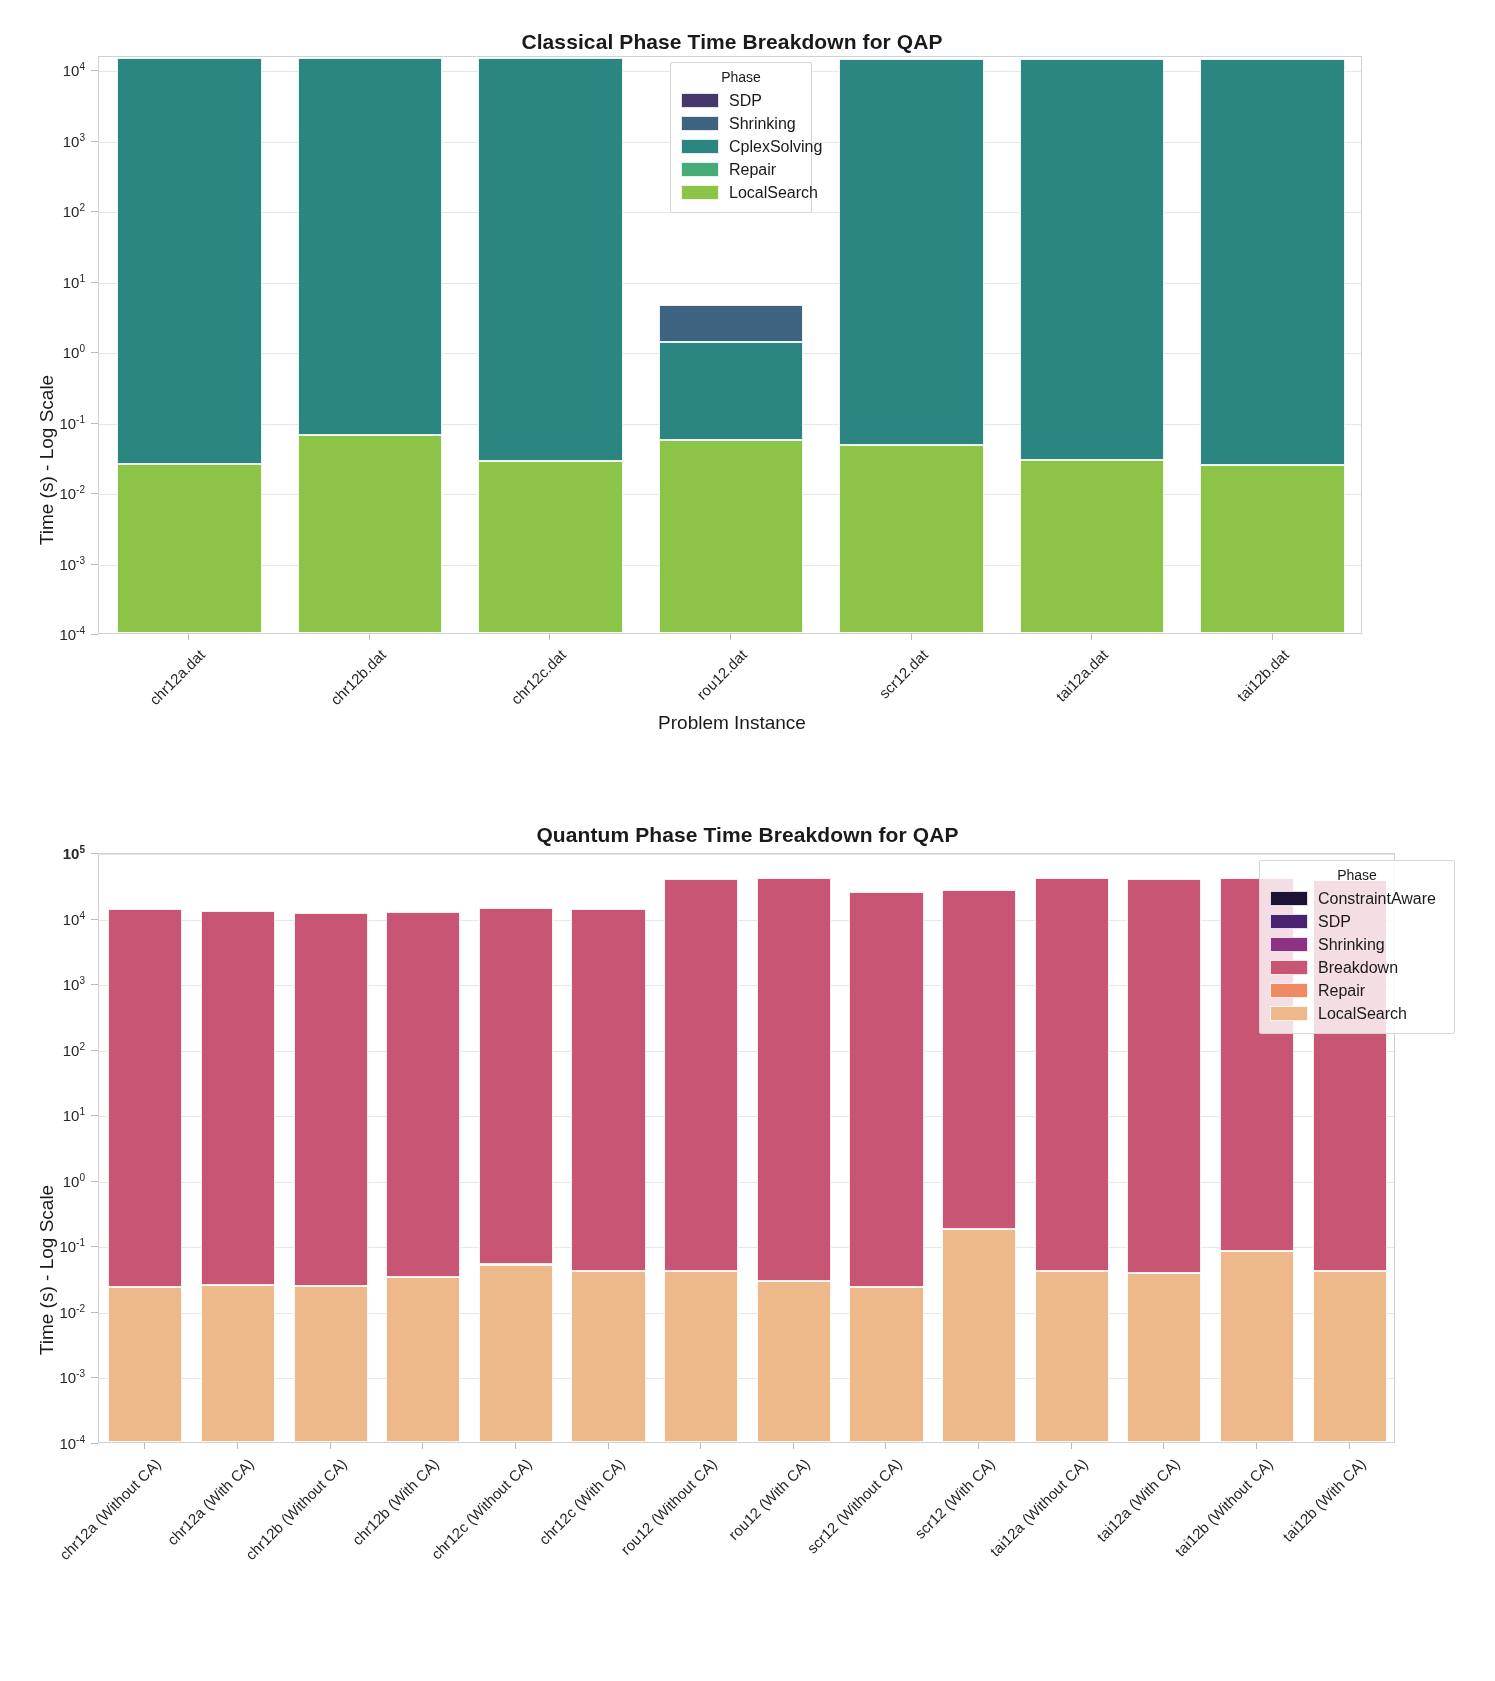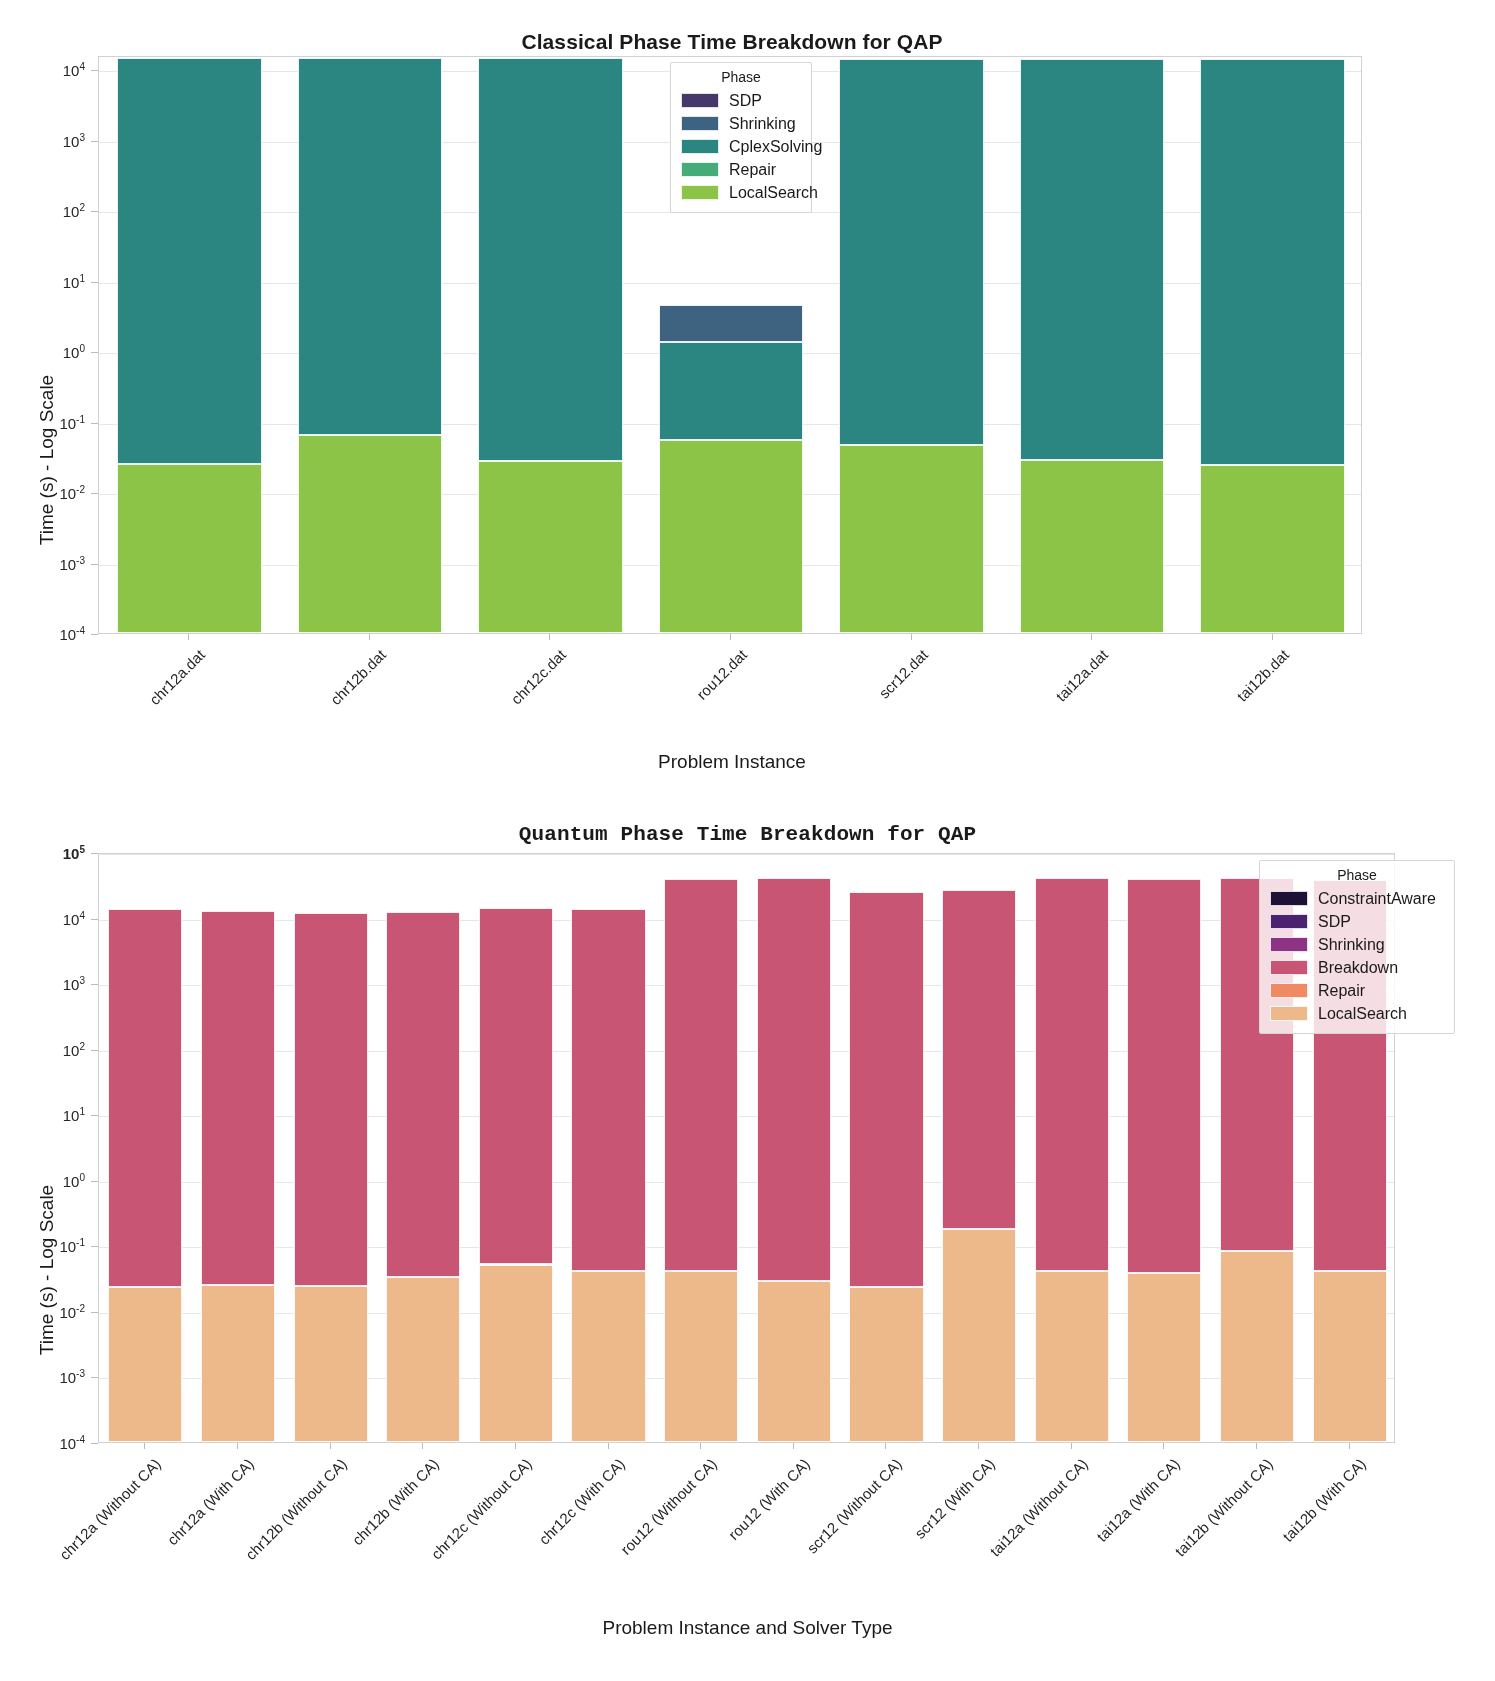--- a/index.html
+++ b/index.html
@@ -99,21 +99,21 @@
           <div class="seg" style="top: 3.65166px; height: 400.866px; background: rgb(43, 133, 128); border: 1px solid rgba(255, 255, 255, 0.9);"></div>
         </div>
         <div class="bar-col" style="left: 1101.49px; width: 144.457px; height: 578px;">
           <div class="seg" style="top: 410.308px; height: 167.692px; background: rgb(140, 196, 72); border: 1px solid rgba(255, 255, 255, 0.9);"></div>
           <div class="seg" style="top: 3.8679px; height: 406.44px; background: rgb(43, 133, 128); border: 1px solid rgba(255, 255, 255, 0.9);"></div>
         </div>
       </div>
 
     <div class="ylabel" style="left: 36px; top: 460px; transform: rotate(-90deg) translateX(-50%);">Time (s) - Log Scale</div>
 
-    <div class="xlabel" style="top:751px;">Problem Instance</div>
+    <div class="xlabel" style="top:712px;">Problem Instance</div>
 
     <div class="legend opaque" id="legend1" style="left:670px;top:62px;width:142px;">
       <div class="legend-title">Phase</div>
       <div class="legend-rows" id="legend1-rows">
           <div class="legend-row">
             <span class="legend-swatch" style="background: rgb(70, 56, 107);"></span>
             <span class="legend-text">SDP</span>
           </div>
           <div class="legend-row">
             <span class="legend-swatch" style="background: rgb(61, 99, 129);"></span>
@@ -162,21 +162,21 @@
       <div class="xtick" style="left: 618.571px; width: 300px; top: 646px;">scr12.dat</div>
       <div class="tickmark" style="top: 634px; left: 910.571px; width: 1px; height: 6px;"></div>
       <div class="xtick" style="left: 799.143px; width: 300px; top: 646px;">tai12a.dat</div>
       <div class="tickmark" style="top: 634px; left: 1091.14px; width: 1px; height: 6px;"></div>
       <div class="xtick" style="left: 979.714px; width: 300px; top: 646px;">tai12b.dat</div>
       <div class="tickmark" style="top: 634px; left: 1271.71px; width: 1px; height: 6px;"></div>
     </div>
 
   <div class="panel" id="panel-quantum" style="left:0;top:800px;width:1495px;height:881px;">
 
-    <div class="panel-title" style="top:23px;font-family:Liberation Mono, monospace;">Quantum Phase Time Breakdown for QAP</div>
+    <div class="panel-title" style="top:23px;">Quantum Phase Time Breakdown for QAP</div>
 
     <div class="plot" id="plot2" style="left:98px;top:53px;width:1297px;height:590px;">
         <div class="gridline" style="top: 524.444px;"></div>
         <div class="gridline" style="top: 458.889px;"></div>
         <div class="gridline" style="top: 393.333px;"></div>
         <div class="gridline" style="top: 327.778px;"></div>
         <div class="gridline" style="top: 262.222px;"></div>
         <div class="gridline" style="top: 196.667px;"></div>
         <div class="gridline" style="top: 131.111px;"></div>
         <div class="gridline" style="top: 65.5556px;"></div>
@@ -234,21 +234,20 @@
           <div class="seg" style="top: 26.0872px; height: 372.896px; background: rgb(199, 85, 115); border: 1px solid rgba(255, 255, 255, 0.9);"></div>
         </div>
         <div class="bar-col" style="left: 1213.62px; width: 74.1143px; height: 590px;">
           <div class="seg" style="top: 419.421px; height: 170.579px; background: rgb(238, 185, 138); border: 1px solid rgba(255, 255, 255, 0.9);"></div>
           <div class="seg" style="top: 27.5475px; height: 391.873px; background: rgb(199, 85, 115); border: 1px solid rgba(255, 255, 255, 0.9);"></div>
         </div>
       </div>
 
     <div class="ylabel" style="left: 36px; top: 470px; transform: rotate(-90deg) translateX(-50%);">Time (s) - Log Scale</div>
 
-    <div class="xlabel" style="top:817px;">Problem Instance and Solver Type</div>
 
     <div class="legend translucent" id="legend2" style="left:1259px;top:60px;width:196px;">
       <div class="legend-title">Phase</div>
       <div class="legend-rows" id="legend2-rows">
           <div class="legend-row">
             <span class="legend-swatch" style="background: rgb(29, 17, 53);"></span>
             <span class="legend-text">ConstraintAware</span>
           </div>
           <div class="legend-row">
             <span class="legend-swatch" style="background: rgb(74, 34, 112);"></span>

